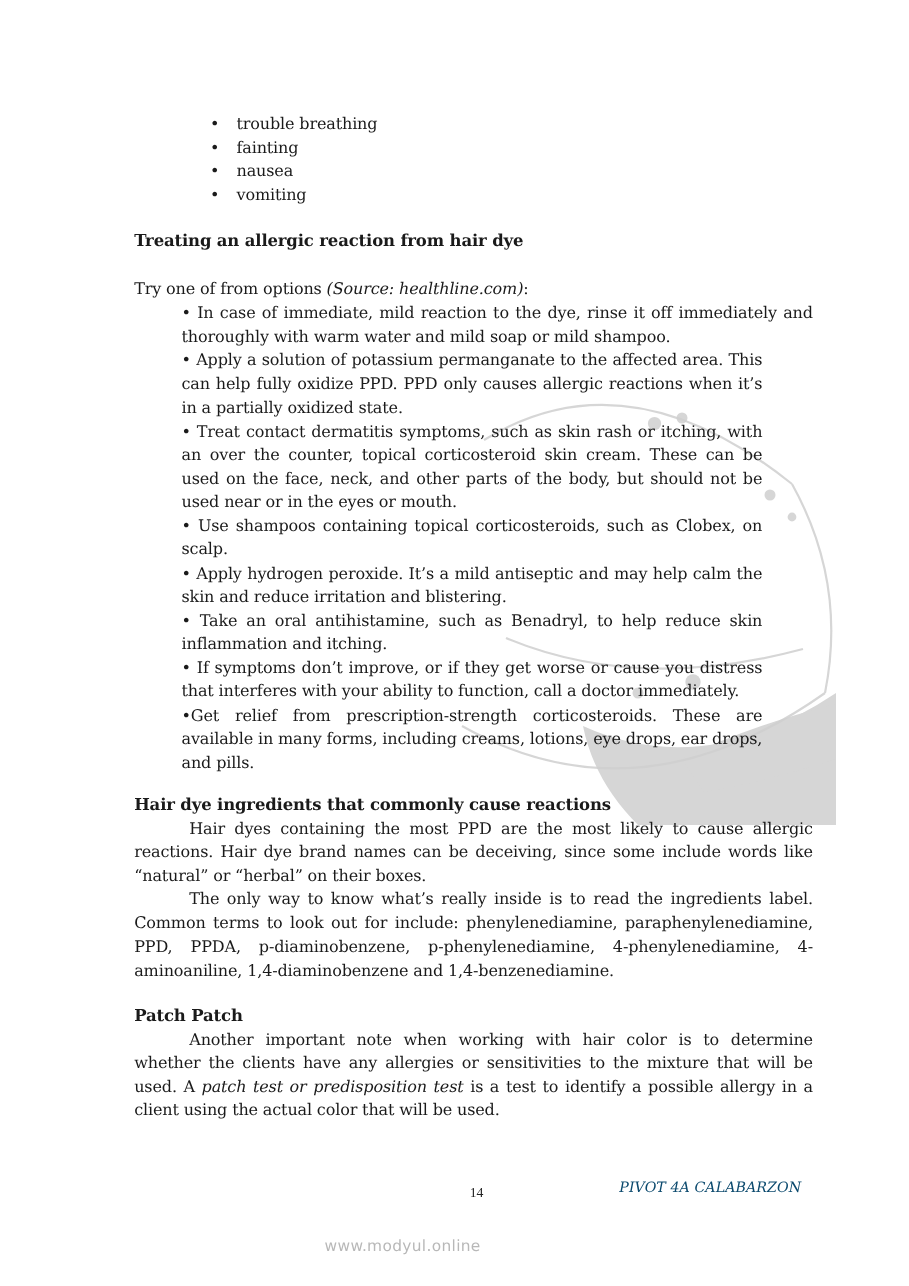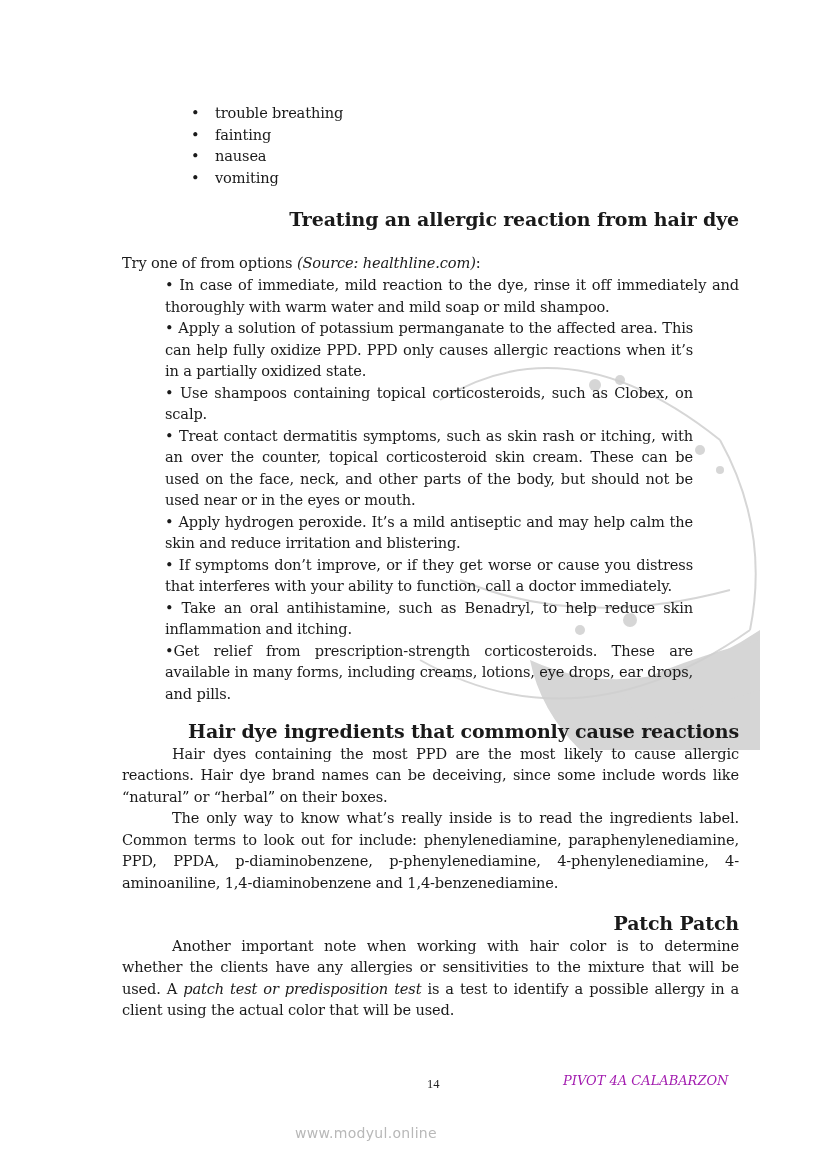--- a/index.html
+++ b/index.html
@@ -5,30 +5,30 @@
   html, body { margin: 0; padding: 0; background: #ffffff; }
   body { width: 826px; height: 1169px; position: relative; overflow: hidden;
          font-family: "DejaVu Serif", "Liberation Serif", serif; color: #1a1a1a; }
   .page { position: absolute; left: 0; top: 0; width: 826px; height: 1169px; }
   .seal { position: absolute; left: 380px; top: 330px; width: 380px; height: 420px; pointer-events: none; }
   .txt { font-size: 14.6px; line-height: 21.5px; letter-spacing: -0.15px; }
   .blist { position: absolute; left: 185px; top: 102px; margin: 0; padding: 0; list-style: none; }
   .blist li { position: relative; padding-left: 30px; height: 21.5px; }
   .blist li .dot { position: absolute; left: 6px; top: 0; }
   .block { position: absolute; left: 122px; width: 617px; }
-  h2 { font-size: 19px; font-weight: bold; margin: 0; line-height: 21.5px; text-align: right; }
+  h2 { font-size: 15px; font-weight: bold; margin: 0; line-height: 21.5px; }
   p { margin: 0; text-align: justify; }
   .ind { text-indent: 50px; }
   .opts { position: absolute; left: 165px; top: 274px; }
   .opt { text-align: justify; }
   .opt.wide { width: 574px; }
   .opt.narrow { width: 528px; }
   i { font-style: italic; }
   .pagenum { position: absolute; left: 427px; top: 1077px; font-family: Liberation Serif, serif; font-size: 12.5px; color: #222; }
-  .pivot { position: absolute; left: 563px; top: 1073px; font-family: "DejaVu Serif", "Liberation Serif", serif; font-style: italic; font-size: 13px; color: #a21caf; }
+  .pivot { position: absolute; left: 563px; top: 1073px; font-family: "DejaVu Serif", "Liberation Serif", serif; font-style: italic; font-size: 13px; color: #0c4a6e; }
   .site { position: absolute; left: 0; width: 732px; top: 1125px; text-align: center; font-family: "DejaVu Sans", "Liberation Sans", sans-serif; font-size: 14px; color: #b8b8b8; letter-spacing: 0.3px; }
 </style>
 </head>
 <body>
 
 <div class="page">
 
   <svg class="seal" viewBox="0 0 380 420">
     <g fill="none" stroke="#d2d2d2" stroke-width="2" opacity="0.9">
       <path d="M60 70 Q190 -10 340 110"></path>
@@ -59,25 +59,25 @@
     <h2>Treating an allergic reaction from hair dye</h2>
     <p class="ind" style="text-align:justify;">
       <br>
       <span>Try one of from options </span><i>(Source: healthline.com)</i><span>:</span>
     </p>
   </div>
 
   <div class="opts txt">
     <p class="opt wide">• In case of immediate, mild reaction to the dye, rinse it off immediately and thoroughly with warm water and mild soap or mild shampoo.</p>
     <p class="opt narrow">• Apply a solution of potassium permanganate to the affected area. This can help fully oxidize PPD. PPD only causes allergic reactions when it’s in a partially oxidized state.</p>
+    <p class="opt narrow">• Treat contact dermatitis symptoms, such as skin rash or itching, with an over the counter, topical corticosteroid skin cream. These can be used on the face, neck, and other parts of the body, but should not be used near or in the eyes or mouth.</p>
     <p class="opt narrow">• Use shampoos containing topical corticosteroids, such as Clobex, on scalp.</p>
-    <p class="opt narrow">• Treat contact dermatitis symptoms, such as skin rash or itching, with an over the counter, topical corticosteroid skin cream. These can be used on the face, neck, and other parts of the body, but should not be used near or in the eyes or mouth.</p>
     <p class="opt narrow">• Apply hydrogen peroxide. It’s a mild antiseptic and may help calm the skin and reduce irritation and blistering.</p>
+    <p class="opt narrow">• Take an oral antihistamine, such as Benadryl, to help reduce skin inflammation and itching.</p>
     <p class="opt narrow">• If symptoms don’t improve, or if they get worse or cause you distress that interferes with your ability to function, call a doctor immediately.</p>
-    <p class="opt narrow">• Take an oral antihistamine, such as Benadryl, to help reduce skin inflammation and itching.</p>
     <p class="opt narrow">•Get relief from prescription-strength corticosteroids. These are available in many forms, including creams, lotions, eye drops, ear drops, and pills.</p>
   </div>
 
   <div class="block txt" style="top:721px;">
     <h2>Hair dye ingredients that commonly cause reactions</h2>
     <p class="ind">Hair dyes containing the most PPD are the most likely to cause allergic reactions. Hair dye brand names can be deceiving, since some include words like “natural” or “herbal” on their boxes.</p>
     <p class="ind">The only way to know what’s really inside is to read the ingredients label. Common terms to look out for include: phenylenediamine, paraphenylenediamine, PPD, PPDA, p-diaminobenzene, p-phenylenediamine, 4-phenylenediamine, 4-aminoaniline, 1,4-diaminobenzene and 1,4-benzenediamine.</p>
   </div>
 
   <div class="block txt" style="top:913px;">

